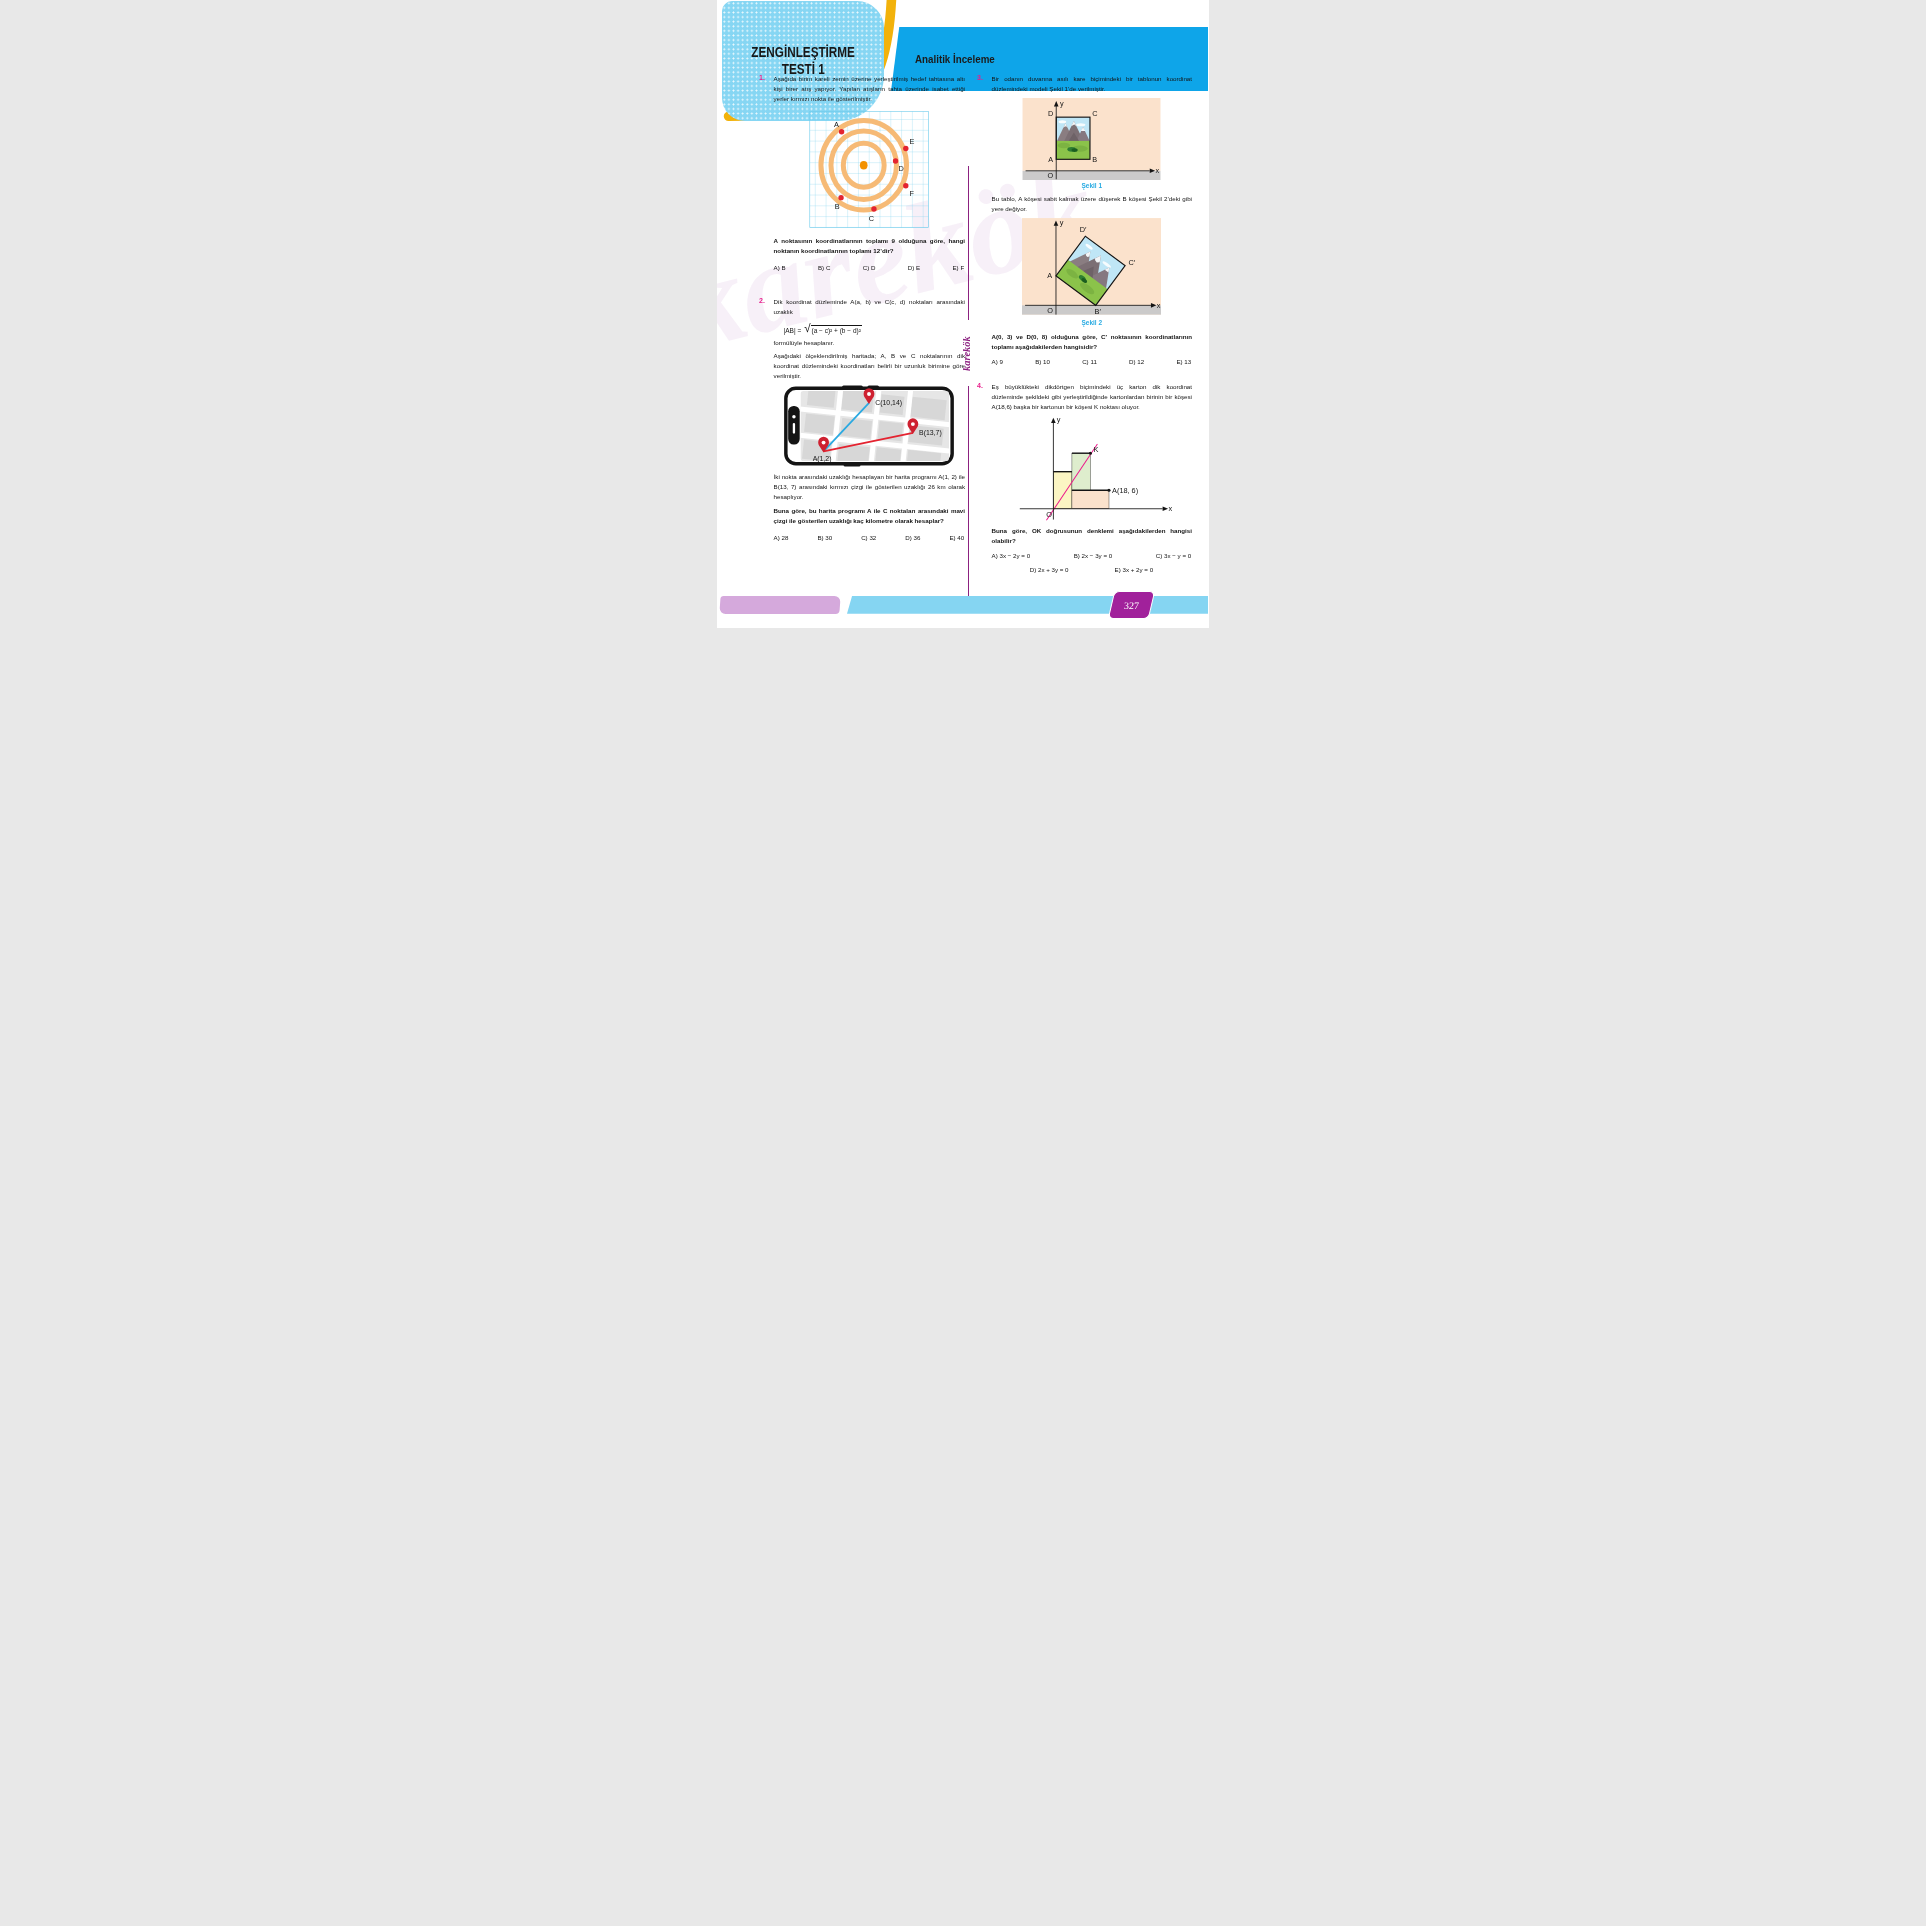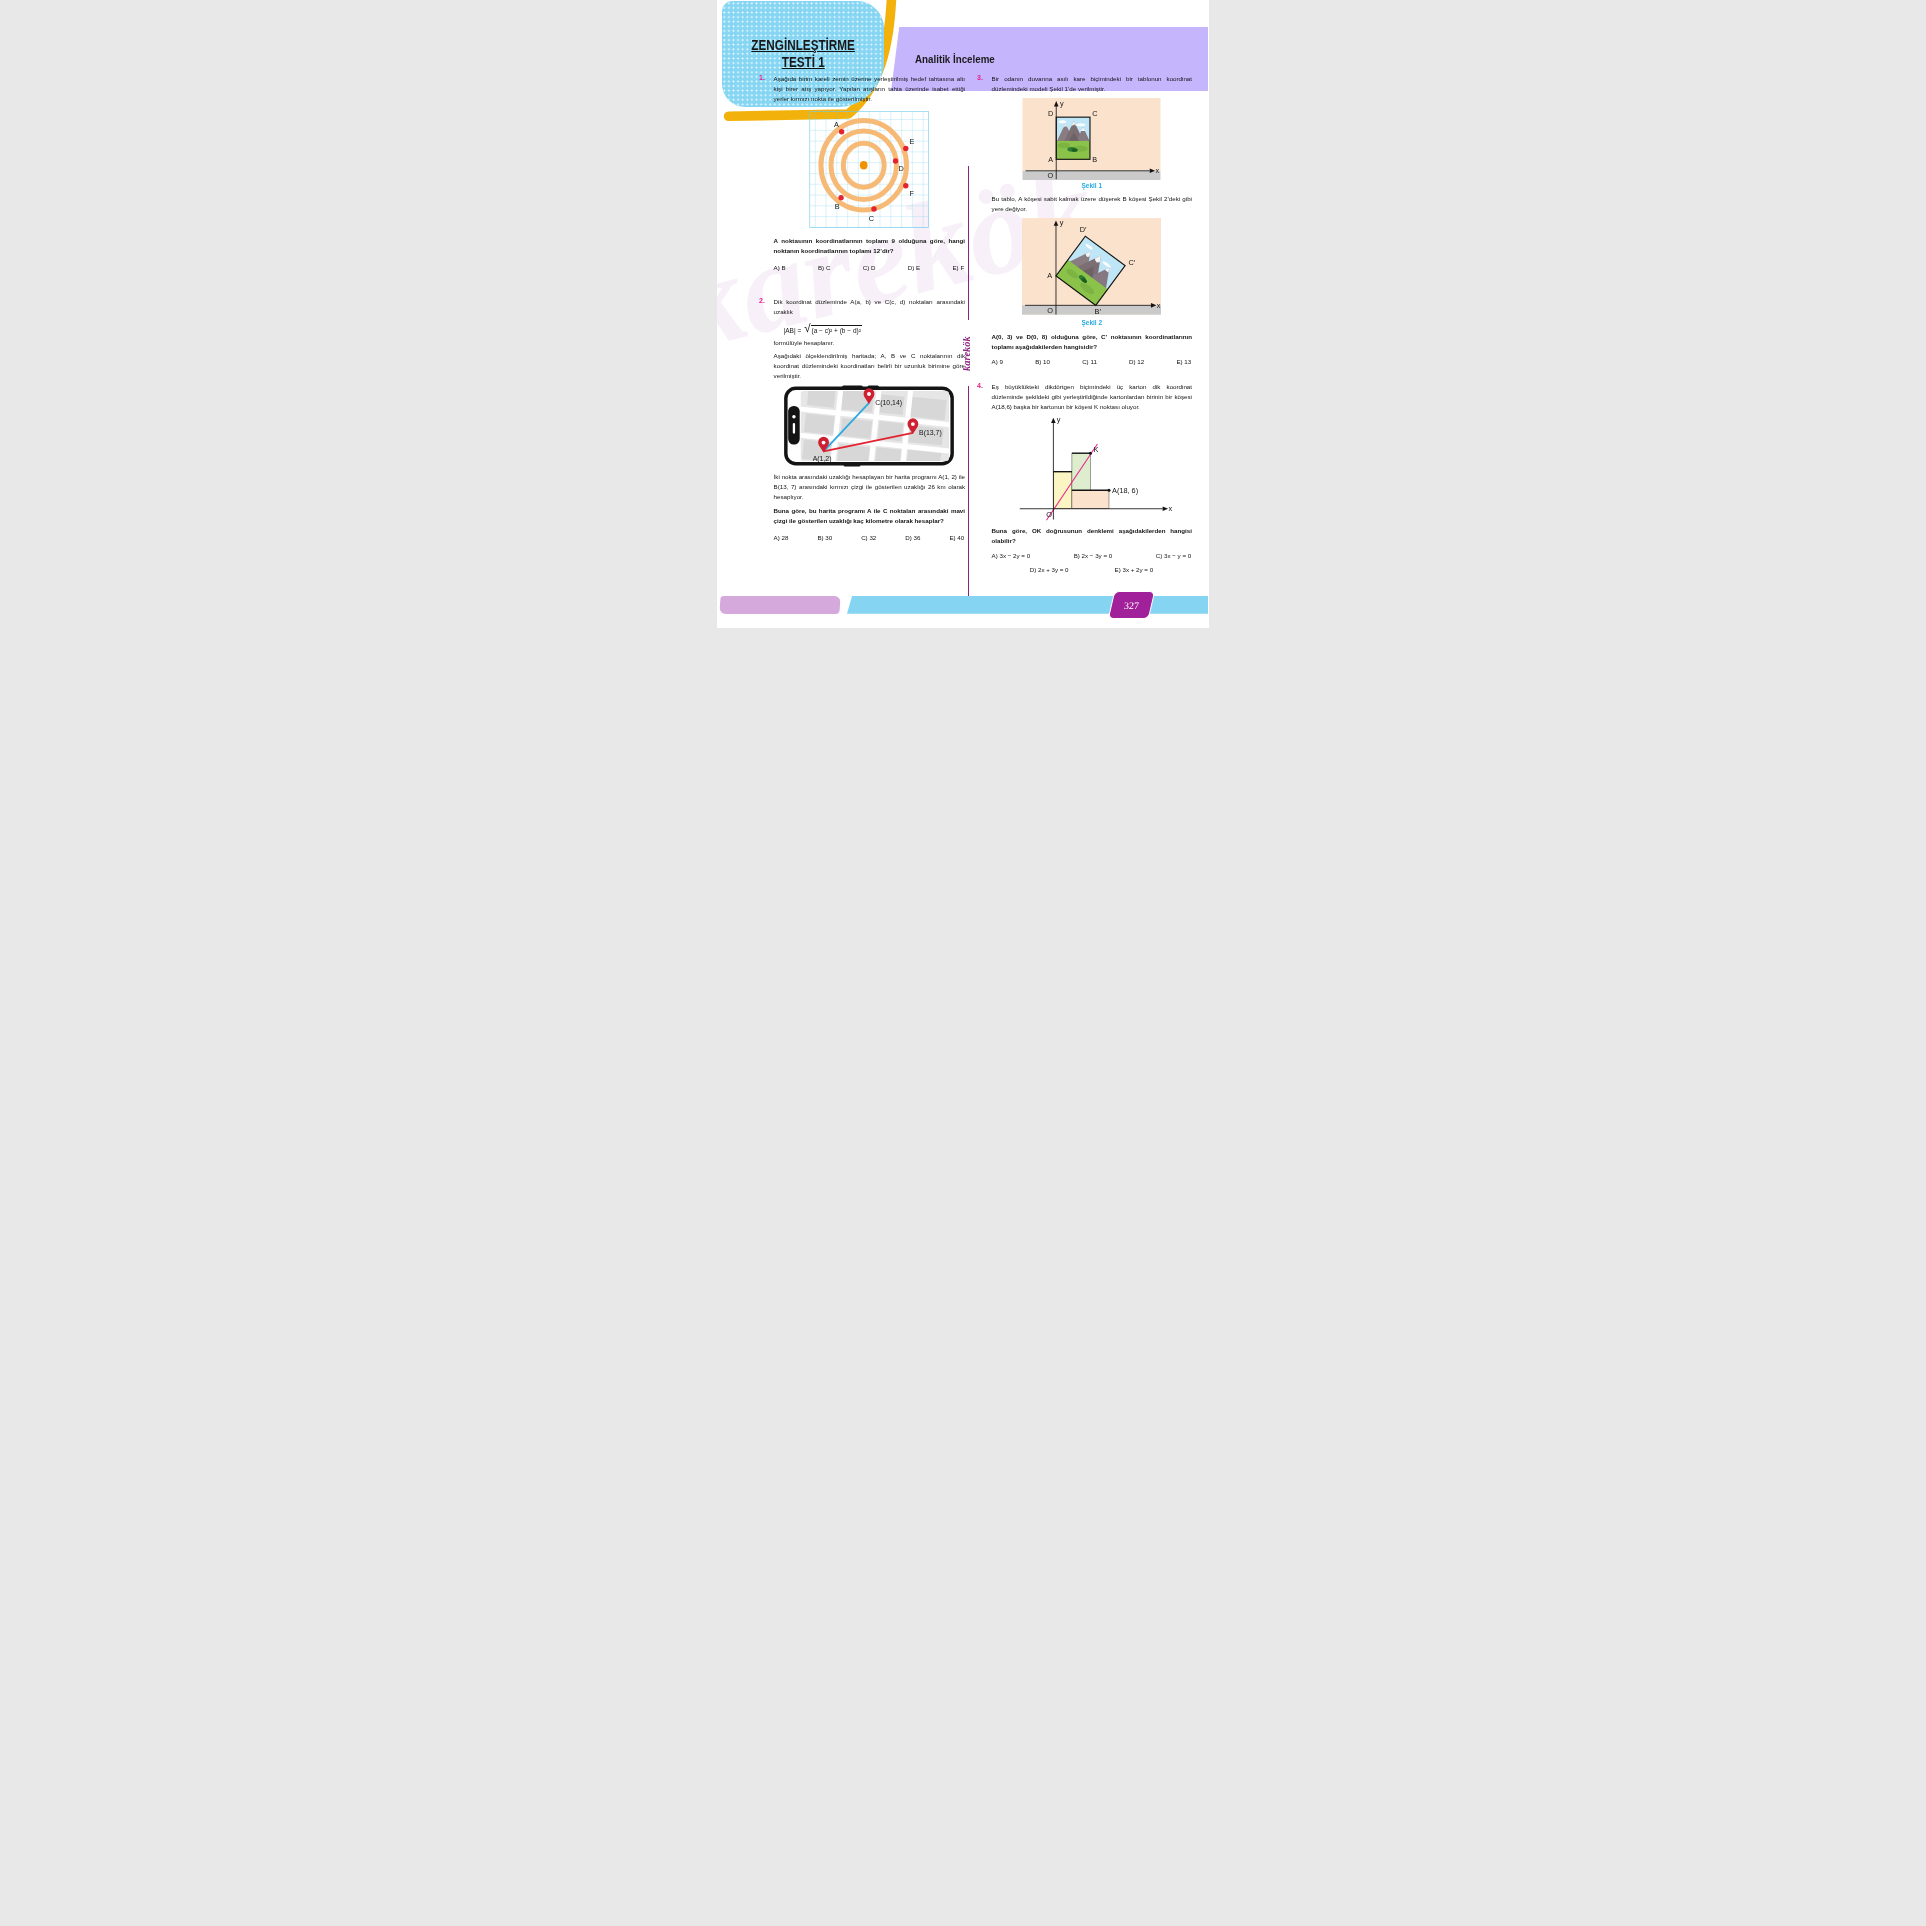--- a/index.html
+++ b/index.html
@@ -4,29 +4,29 @@
 <style>
   html,body{margin:0;padding:0;background:#e8e8e8;}
   #page{position:relative;width:492px;height:628px;margin:0 auto;background:#ffffff;
         font-family:"Liberation Sans",sans-serif;color:#141414;overflow:hidden;}
   
   .watermark{position:absolute;left:-46px;top:162px;width:616px;font-family:"Liberation Serif",serif;
              font-style:italic;font-weight:bold;font-size:127px;color:rgba(190,140,198,0.13);
              transform:rotate(-14deg);white-space:nowrap;pointer-events:none;z-index:0;}
   
   .hdr-yellow{position:absolute;left:0;top:0;width:200px;height:131px;z-index:1;}
-  .hdr-blue{position:absolute;left:5.4px;top:0.8px;width:162px;height:106px;z-index:2;
+  .hdr-blue{position:absolute;left:5.4px;top:0.8px;width:162px;height:120px;z-index:2;
             background-color:#86D6F3;
             background-image:radial-gradient(circle,rgba(255,255,255,0.85) 0.8px,rgba(255,255,255,0) 1.1px);
             background-size:4.6px 4.6px;
             border-radius:10px 27px 46px 23px;
-            display:flex;flex-direction:column;align-items:center;justify-content:center;text-decoration:underline;}
+            display:flex;flex-direction:column;align-items:center;justify-content:center;}
   .hdr-title{font-weight:bold;font-size:14.3px;line-height:1.18;letter-spacing:0px;color:#181818;
              transform:scaleX(0.82);white-space:nowrap;text-align:center;}
-  .hdr-banner{position:absolute;left:174px;top:27px;width:317px;height:64px;background:#c4b5fd;z-index:1;
+  .hdr-banner{position:absolute;left:174px;top:27px;width:317px;height:64px;background:#0ea5e9;z-index:1;
               clip-path:polygon(2.6% 0,100% 0,100% 100%,0 100%);
               display:flex;align-items:center;}
   .hdr-banner-text{font-weight:bold;font-size:10.4px;color:#1c1c1c;margin-left:24px;transform:scaleX(.94);transform-origin:left;}
   
   .divider{position:absolute;left:251px;width:1.2px;background:#8C2180;z-index:1;}
   .divider-logo{position:absolute;left:244px;top:321px;height:65px;width:15.4px;z-index:2;
                 writing-mode:vertical-rl;transform:rotate(180deg);text-align:center;
                 font-family:"Liberation Serif",serif;font-style:italic;font-weight:bold;
                 font-size:10.4px;color:#8C2180;}
   

